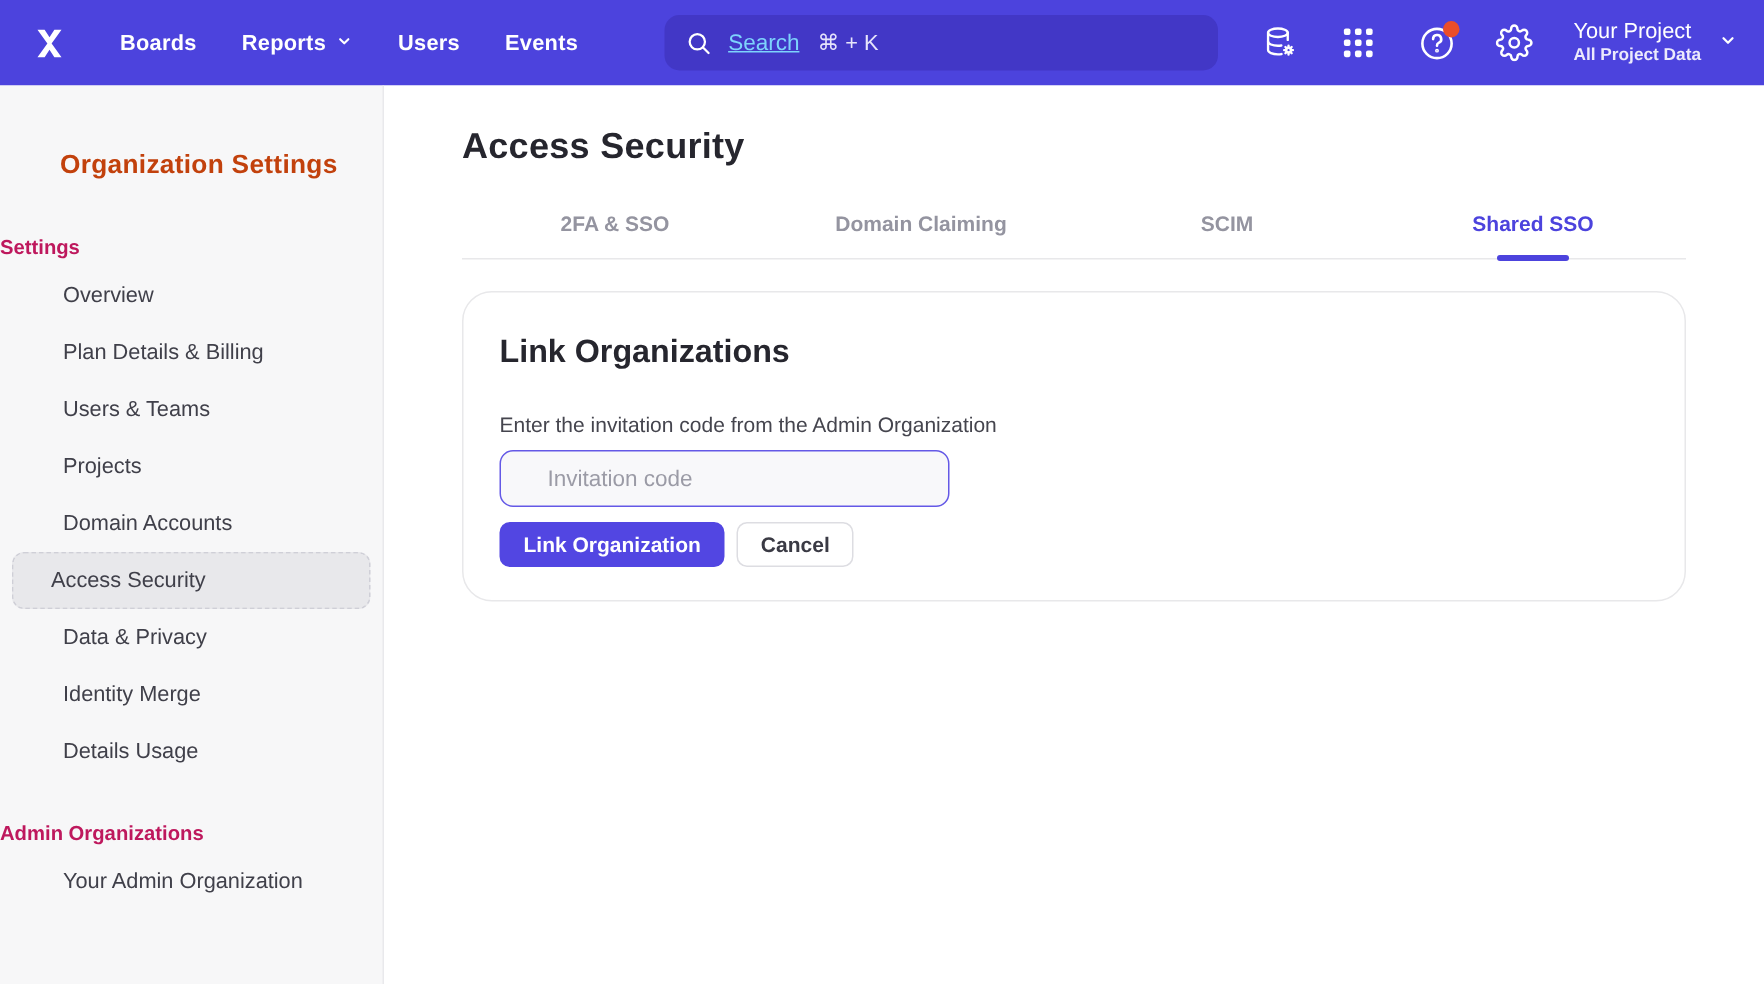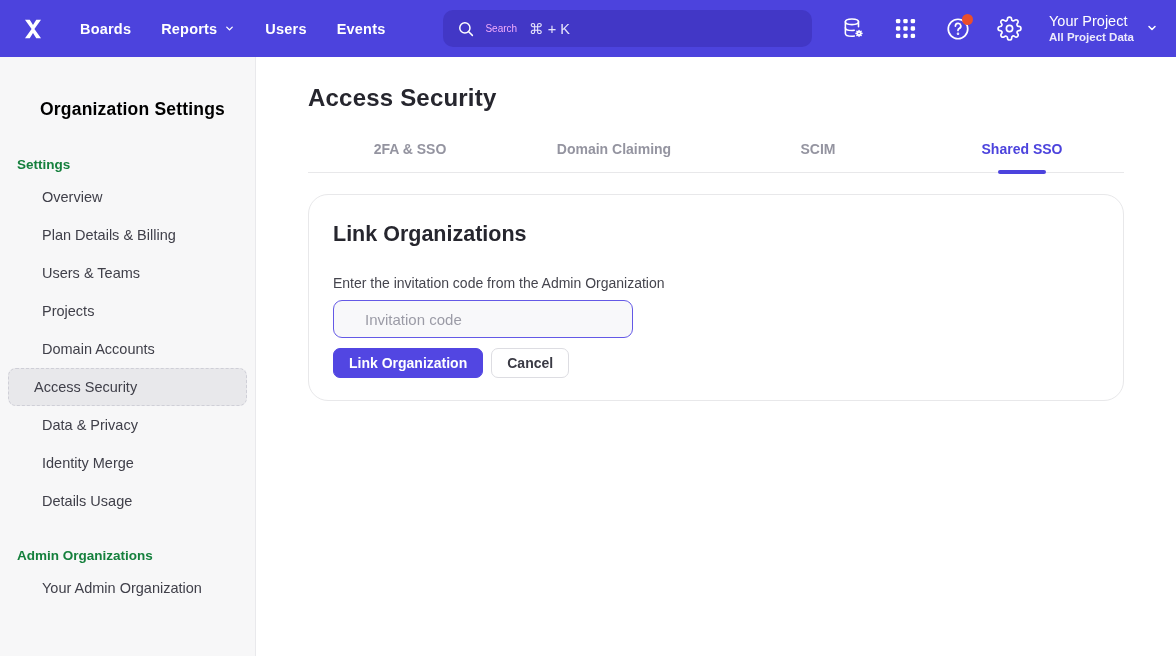--- a/index.html
+++ b/index.html
@@ -28,21 +28,21 @@
   }
   .search-pill {
     margin-left: 58px;
     width: 369px; height: 37px;
     background: #4237c6;
     border-radius: 10px;
     display: flex; align-items: center;
     padding: 0 14px; gap: 10px;
     cursor: text;
   }
-  .search-pill .s-label { font-size: 10px; color: #f0abfc; font-weight: 500; }
+  .search-pill .s-label { font-size: 15px; color: #7dd3fc; font-weight: 500; text-decoration: underline; }
   .search-pill .s-shortcut { font-size: 14.5px; color: #e6e4fb; font-weight: 500; margin-left: 2px; }
   .top-icons { margin-left: auto; display: flex; align-items: center; gap: 25px; }
   .icon-btn { width: 27px; height: 27px; display: flex; align-items: center; justify-content: center; cursor: pointer; position: relative; }
   .notif-dot {
     position: absolute; top: -1px; right: -2px;
     width: 11px; height: 11px; border-radius: 50%;
     background: #eb4e2a;
   }
   .project-selector { margin-left: 26px; display: flex; align-items: center; gap: 12px; cursor: pointer; }
   .proj-text { display: flex; flex-direction: column; line-height: 1.25; }
@@ -53,26 +53,26 @@
   .body-row { flex: 1; display: flex; min-height: 0; }
 
   
   .sidebar {
     width: 256px; flex: 0 0 256px;
     background: #f7f7f8;
     border-right: 1px solid #e9e9ec;
     padding-top: 42px;
   }
   .sidebar-title {
-    font-size: 17.5px; font-weight: 700; color: #000000;
+    font-size: 17.5px; font-weight: 700; color: #c2410c;
     padding-left: 40px; letter-spacing: .2px;
   }
   .section-label {
-    font-size: 13.5px; font-weight: 600; color: #15803d;
-    padding-left: 17px; margin-top: 37px; margin-bottom: 6px;
+    font-size: 13.5px; font-weight: 600; color: #be185d;
+    margin-top: 37px; margin-bottom: 6px;
   }
   .section-label.admin { margin-top: 28px; }
   .side-item {
     height: 38px; display: flex; align-items: center;
     padding-left: 34px; font-size: 14.5px; color: #40404a;
     cursor: pointer; border-radius: 8px; margin: 0 8px;
   }
   .side-item.selected {
     background: #e8e8eb;
     border: 1px dashed #cfcfd7;

